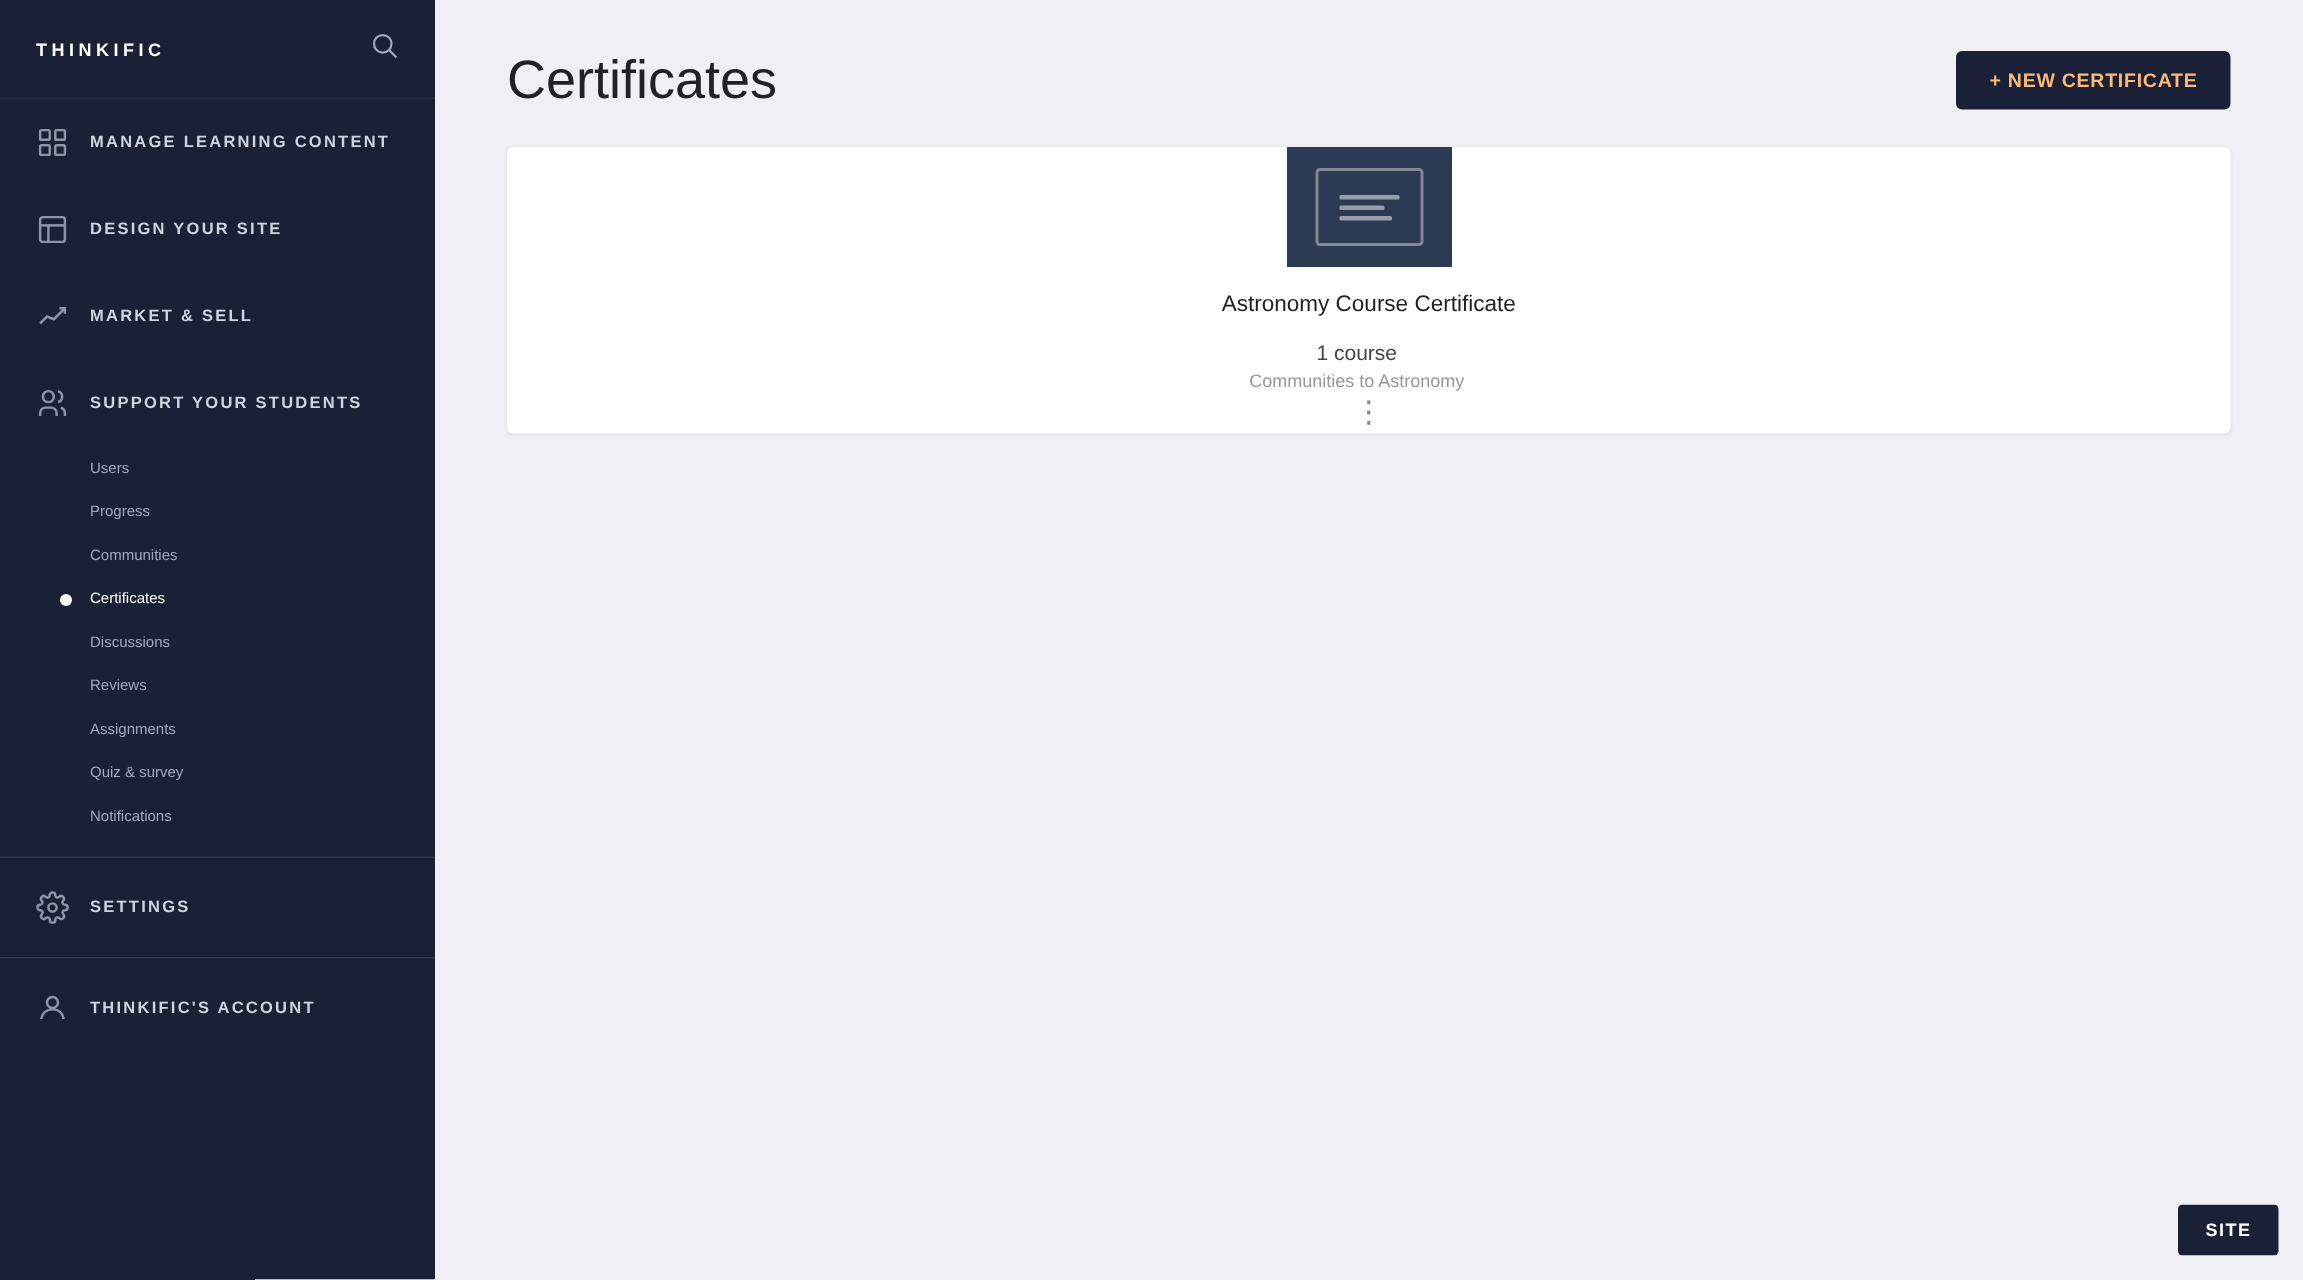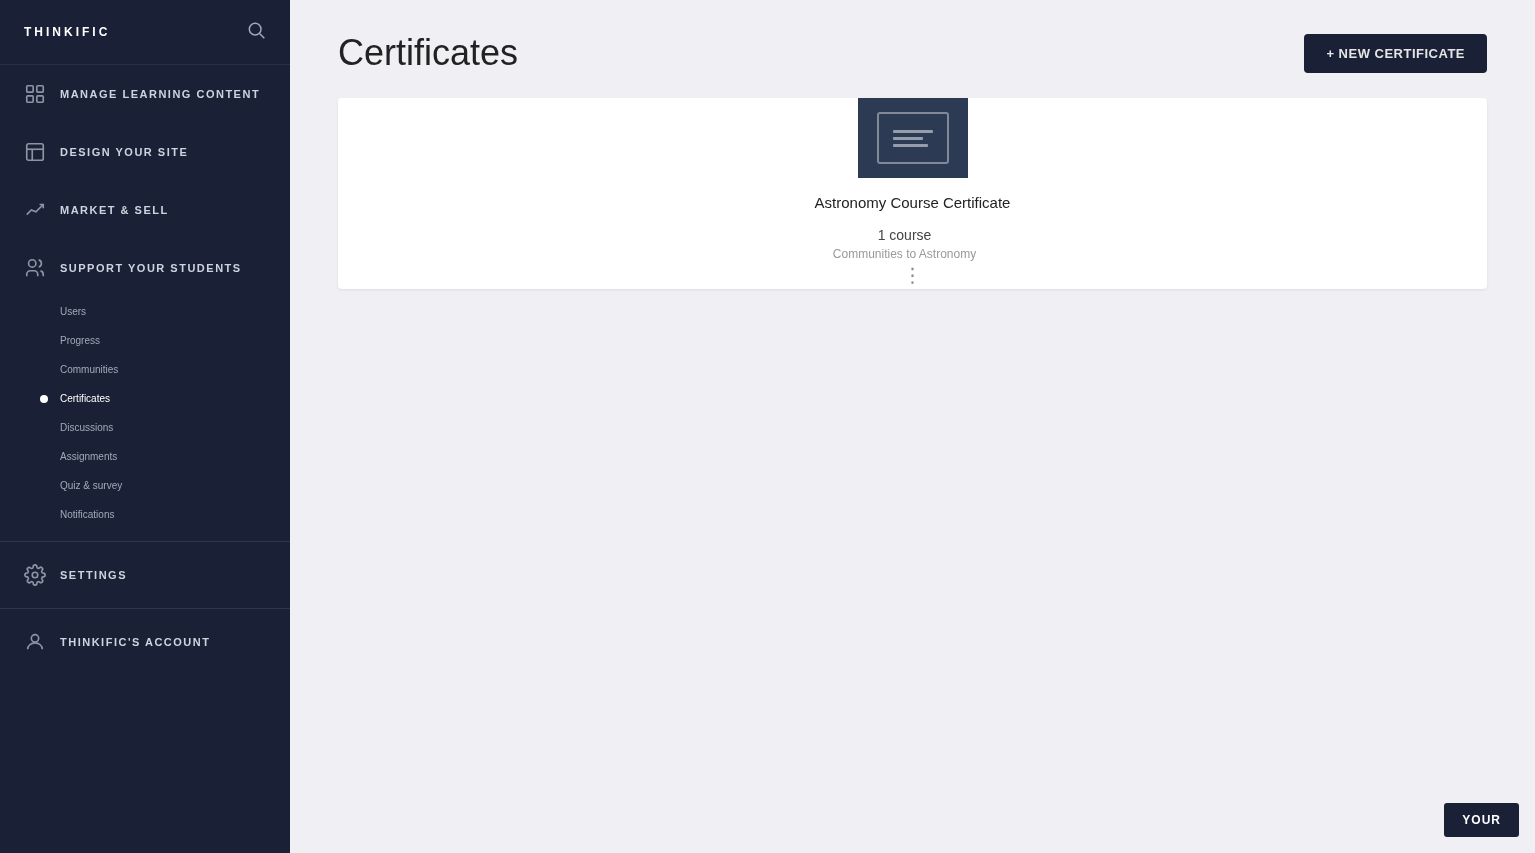--- a/index.html
+++ b/index.html
@@ -119,21 +119,21 @@
     }
 
     #page-title {
       font-size: 36px;
       font-weight: 300;
       color: #222;
     }
 
     .new-cert-btn {
       background: #1a2035;
-      color: #e5e5e5;
+      color: #fdba74;
       border: none;
       padding: 12px 22px;
       border-radius: 4px;
       font-size: 13px;
       font-weight: 600;
       letter-spacing: 0.5px;
       cursor: pointer;
       display: flex;
       align-items: center;
       gap: 8px;
@@ -305,20 +305,21 @@
         <path d="M21 21v-2a4 4 0 0 0-3-3.87"></path>
       </svg>
       <span class="nav-label">SUPPORT YOUR STUDENTS</span>
     </div>
     <ul class="nav-sub-list">
       <li class="nav-sub-item">Users</li>
       <li class="nav-sub-item">Progress</li>
       <li class="nav-sub-item">Communities</li>
       <li class="nav-sub-item active">Certificates</li>
       <li class="nav-sub-item">Discussions</li>
+      <li class="nav-sub-item">Reviews</li>
       <li class="nav-sub-item">Assignments</li>
       <li class="nav-sub-item">Quiz &amp; survey</li>
       <li class="nav-sub-item">Notifications</li>
     </ul>
   </div>
 
   <hr class="divider">
 
   <div class="nav-section">
     <div class="nav-main-item">
@@ -367,13 +368,13 @@
         <div class="cert-course-count">1 course</div>
         <div class="cert-course-name">Communities to Astronomy</div>
       </div>
       <div class="cert-actions">
         <div class="three-dots">⋮</div>
       </div>
     </div>
   </div>
 </main>
 
-<button id="help-btn">YOUR</button>
+<button id="help-btn">SITE</button>
 
 </body></html>

